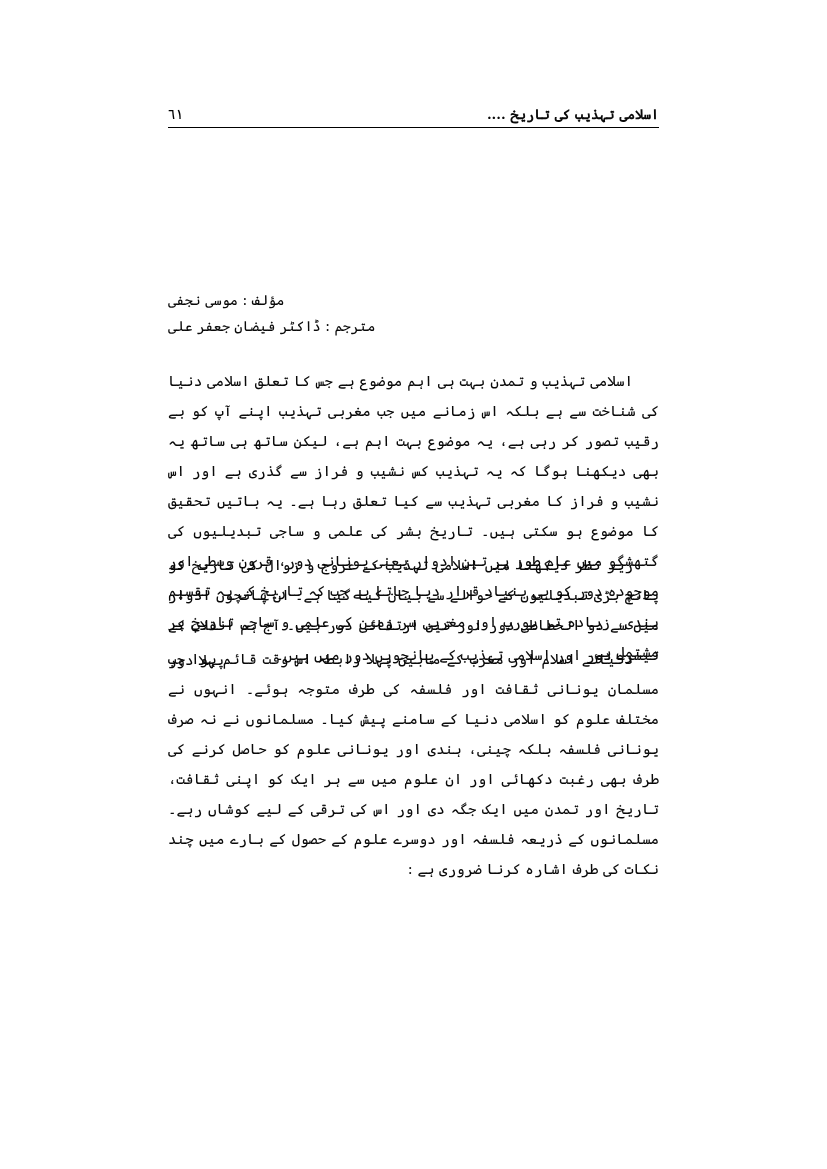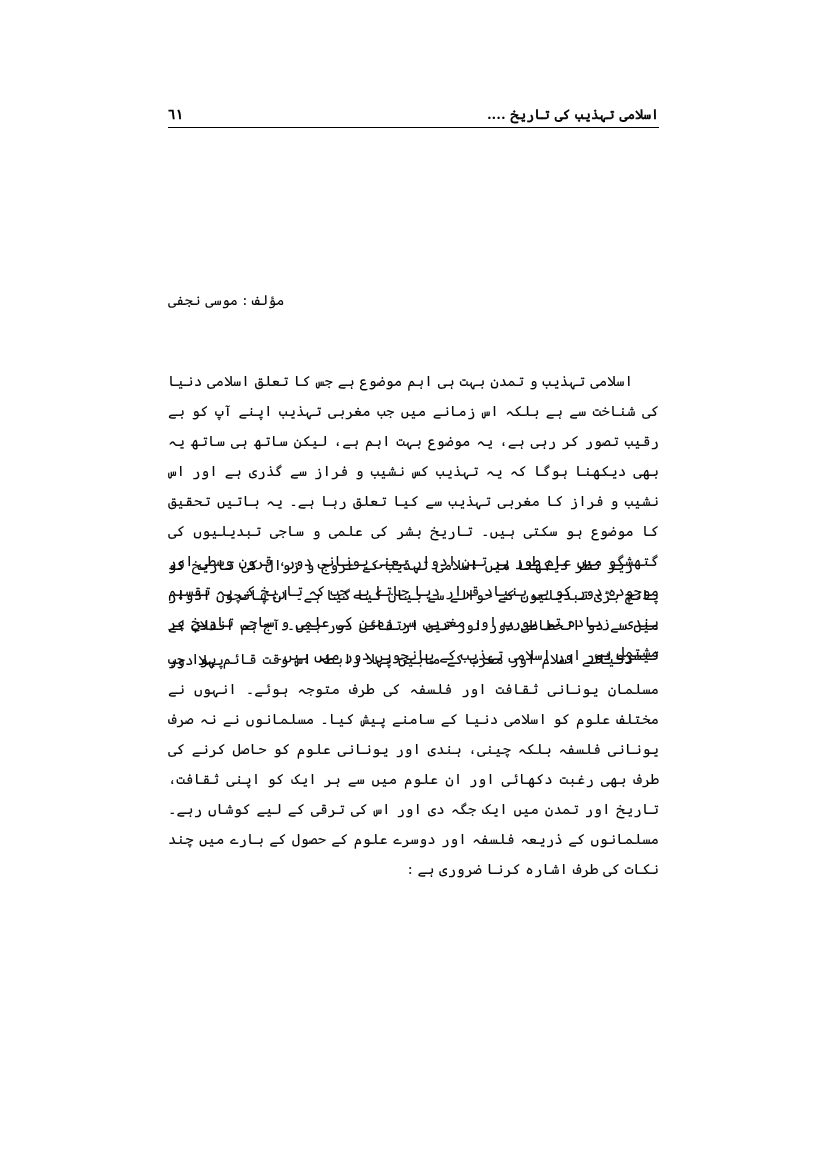--- a/index.html
+++ b/index.html
@@ -37,21 +37,21 @@
   .header-title {
     font-size: 13.5px;
     font-weight: bold;
     letter-spacing: 0px;
     line-height: 1.1;
     direction: rtl;
     margin-top: 28px;
   }
   .header-page {
     font-size: 13px;
-    font-weight: bold;
+    font-weight: normal;
     direction: rtl;
   }
   
   .article-title {
     position: absolute;
     top: 228px;
     right: 168px;
     left: 168px;
     text-align: center;
     font-size: 22px;
@@ -109,20 +109,21 @@
 <div class="page">
 
   <div class="header">
     <div class="header-title">اسلامی تہذیب کی تاریخ ....</div>
     <div class="header-page">۶۱</div>
   </div>
 
 
   <div class="byline">
     <div>مؤلف : موسی نجفی</div>
+    <div>مترجم : ڈاکٹر فیضان جعفر علی</div>
   </div>
 
   <div class="body-block indent-first" id="para1">اسلامی تہذیب و تمدن بہت ہی اہم موضوع ہے جس کا تعلق اسلامی دنیا کی شناخت سے ہے بلکہ اس زمانے میں جب مغربی تہذیب اپنے آپ کو بے رقیب تصور کر رہی ہے، یہ موضوع بہت اہم ہے، لیکن ساتھ ہی ساتھ یہ بھی دیکھنا ہوگا کہ یہ تہذیب کس نشیب و فراز سے گذری ہے اور اس نشیب و فراز کا مغربی تہذیب سے کیا تعلق رہا ہے۔ یہ باتیں تحقیق کا موضوع ہو سکتی ہیں۔ تاریخ بشر کی علمی و ساجی تبدیلیوں کی گتھشگو میں عام طور پر تین ادوار یعنی یونانی دور، قرون وسطی اور موجودہ دور کو ہی بنیاد قرار دیا جاتا ہے جب کہ تاریخ کی یہ تقسیم بندی، زیادہ تر یورپ اور مغربی سر زمین کی علمی و ساجی تاریخ پر مشتمل ہے۔</div>
 
   <div class="body-block indent-first" id="para2">زیر نظر دیکھنا میں اسلامی تہذیب کے عروج و زوال کی تاریخ کو پانچ بڑی تبدیلیوں کے حوالے سے بیان کیا گیا ہے۔ ان پانچوں ادوار میں سے دو انحطاطی دور اور تین ارتقائی دور ہیں۔ آج ہم انقلاب کے تیسرے دور اور اسلامی تہذیب کے پانچویں دور میں ہیں۔</div>
 
   <div class="section-heading">پہلا دور</div>
 
   <div class="body-block indent-first" id="para3">دنیائے اسلام اور مغرب کے مابین پہلا رابطہ اس وقت قائم ہوا جب مسلمان یونانی ثقافت اور فلسفہ کی طرف متوجہ ہوئے۔ انہوں نے مختلف علوم کو اسلامی دنیا کے سامنے پیش کیا۔ مسلمانوں نے نہ صرف یونانی فلسفہ بلکہ چینی، ہندی اور یونانی علوم کو حاصل کرنے کی طرف بھی رغبت دکھائی اور ان علوم میں سے ہر ایک کو اپنی ثقافت، تاریخ اور تمدن میں ایک جگہ دی اور اس کی ترقی کے لیے کوشاں رہے۔ مسلمانوں کے ذریعہ فلسفہ اور دوسرے علوم کے حصول کے بارے میں چند نکات کی طرف اشارہ کرنا ضروری ہے :</div>
 

